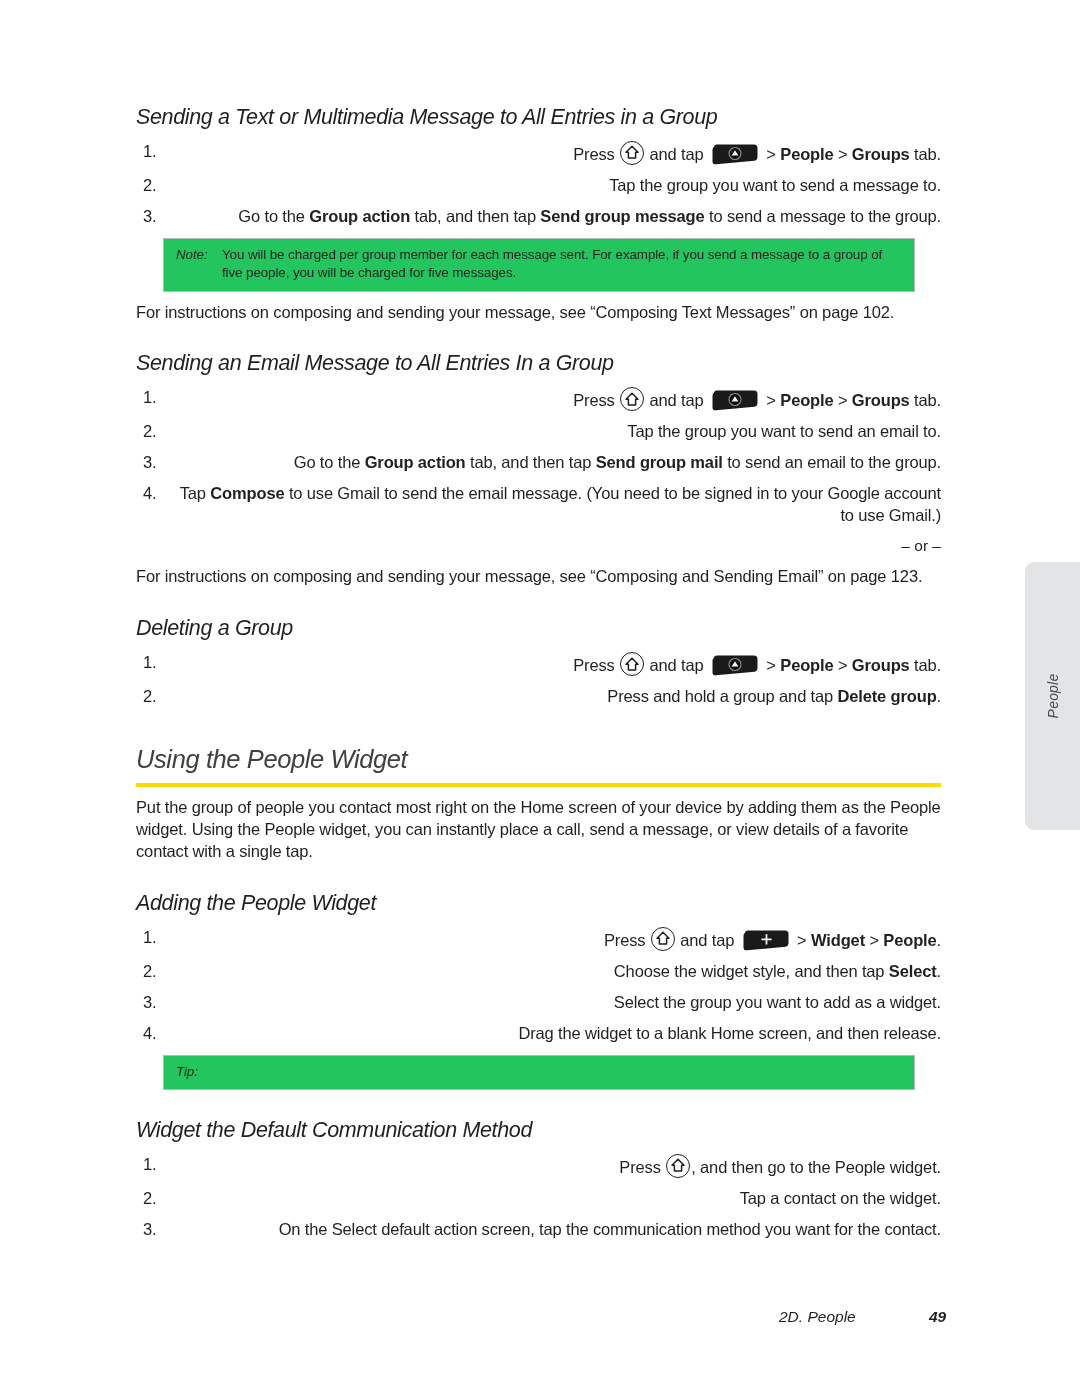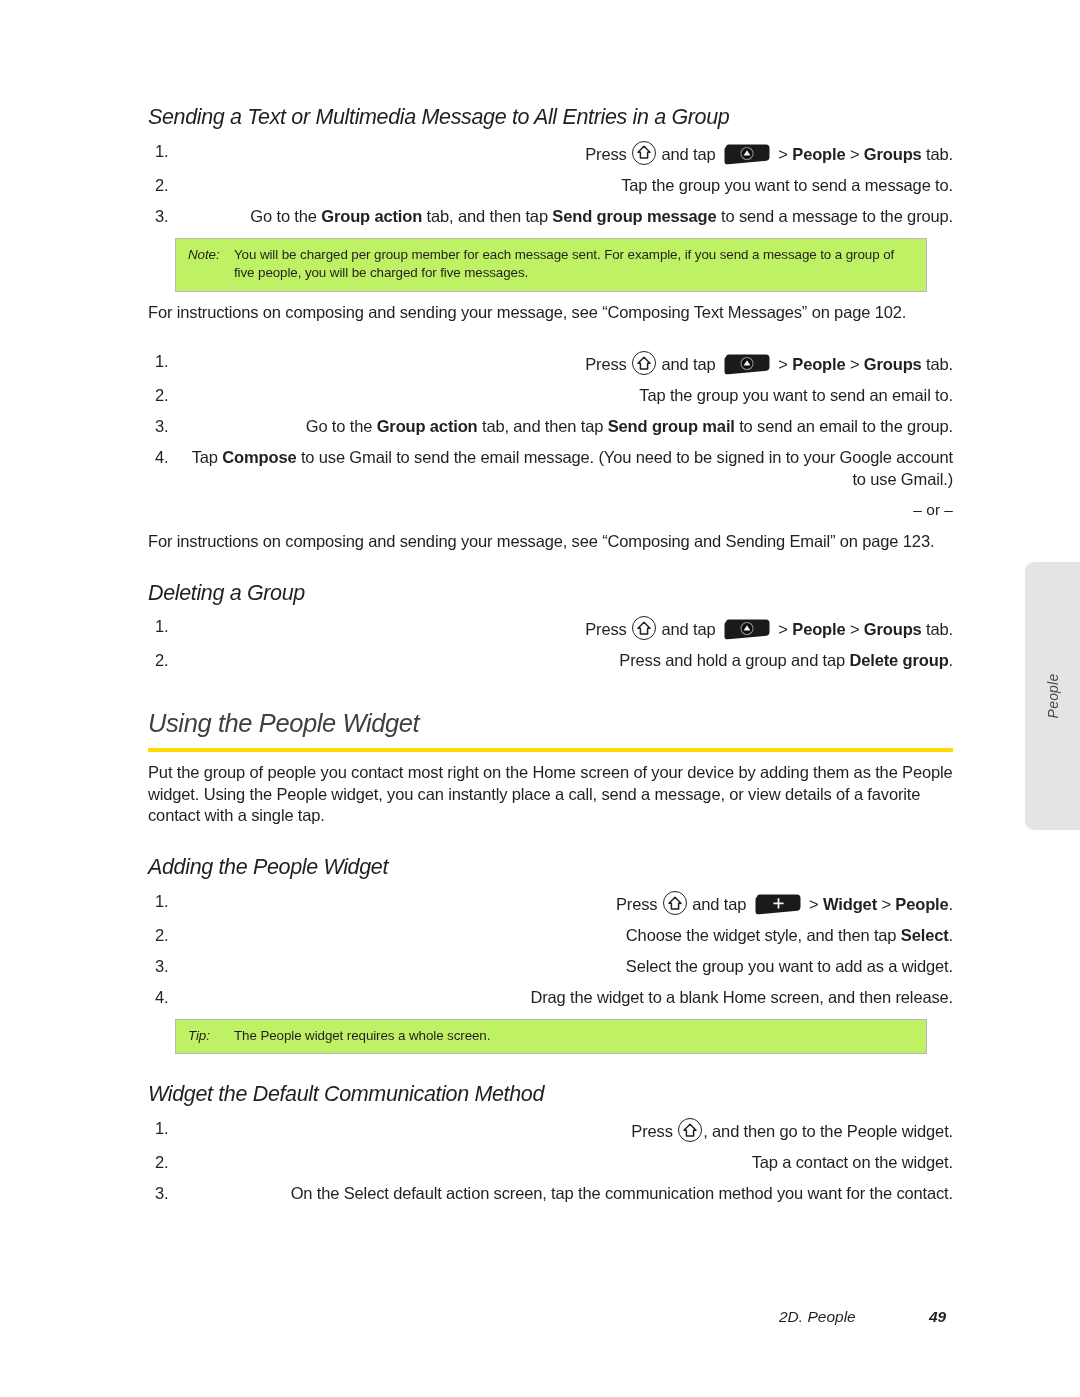--- a/index.html
+++ b/index.html
@@ -42,21 +42,21 @@
     transform-origin: center center;
     white-space: nowrap;
     font-style: italic;
     font-size: 14px;
     letter-spacing: 0.2px;
     color: #4b4b4d;
   }
 
   .content {
     position: absolute;
-    left: 148px;
+    left: 136px;
     top: 105px;
     width: 805px;
   }
 
   h2.sec-head {
     font-style: italic;
     font-weight: normal;
     font-size: 21.5px;
     letter-spacing: -0.35px;
     margin: 0 0 11px 0;
@@ -125,21 +125,21 @@
     margin: 0;
   }
 
   .para-block { margin-top: 10px; }
 
   b, .b { font-weight: bold; }
 
   
   .callout {
     border: 1px solid #b6b7b9;
-    background: #bef264;
+    background: #22c55e;
     margin: 10px 0 0 27px;
     padding: 7px 10px 8px 12px;
     width: 752px;
     box-sizing: border-box;
     display: flex;
     align-items: flex-start;
     font-size: 13.4px;
     line-height: 1.38;
     letter-spacing: -0.1px;
   }
@@ -228,20 +228,21 @@
       <span class="label">Note:</span>
       <span class="ctext">You will be charged per group member for each message sent. For example, if you send a message to a group of five people, you will be charged for five messages.</span>
     </div>
 
     <div class="para-block">
       <p class="body-para">For instructions on composing and sending your message, see “Composing Text Messages” on page 102.</p>
     </div>
 
     <div class="spacer-lg"></div>
 
+    <h2 class="sec-head">Sending an Email Message to All Entries In a Group</h2>
 
     <ol class="steps">
       <li>
         <span>Press </span><span class="icon-home"><svg width="16" height="15" viewBox="0 0 16 15">
               <path d="M8 1.3 L14 7.2 L11.6 7.2 L11.6 13 L4.4 13 L4.4 7.2 L2 7.2 Z" fill="none" stroke="#231f20" stroke-width="1.5" stroke-linejoin="round"></path>
             </svg></span><span> and tap </span><span class="icon-bar"><svg width="49" height="21" viewBox="0 0 49 21">
               <path d="M4 3 Q4 0.5 7 0.5 L44 0.5 Q47.5 0.5 47.5 4 L47.5 13 Q47.5 16 44.5 16.8 L6 20.3 Q2.5 20.6 2.5 17.4 L2.5 6 Q2.5 3.2 4 3 Z" fill="#1a1a1a"></path>
               <circle cx="25" cy="9.5" r="6" fill="#0d0d0d" stroke="#8b8b8b" stroke-width="1.1"></circle>
               <path d="M25 6.3 L28.4 11.4 L21.6 11.4 Z" fill="#f2f2f2"></path>
             </svg></span><span> &gt; </span><b>People</b><span> &gt; </span><b>Groups</b><span> tab.</span>
@@ -297,21 +298,20 @@
               <path d="M24.6 4.2 L26.4 4.2 L26.4 8.5 L30.6 8.5 L30.6 10.3 L26.4 10.3 L26.4 14.6 L24.6 14.6 L24.6 10.3 L20.4 10.3 L20.4 8.5 L24.6 8.5 Z" fill="#f2f2f2"></path>
             </svg></span><span> &gt; </span><b>Widget</b><span> &gt; </span><b>People</b><span>.</span>
       </li>
       <li><span>Choose the widget style, and then tap </span><b>Select</b><span>.</span></li>
       <li><span>Select the group you want to add as a widget.</span></li>
       <li><span>Drag the widget to a blank Home screen, and then release.</span></li>
     </ol>
 
     <div class="callout">
       <span class="label">Tip:</span>
-      <span class="ctext">The People widget requires a whole screen.</span>
     </div>
 
     <div class="spacer-lg"></div>
 
     <h2 class="sec-head">Widget the Default Communication Method</h2>
 
     <ol class="steps">
       <li>
         <span>Press </span><span class="icon-home"><svg width="16" height="15" viewBox="0 0 16 15">
               <path d="M8 1.3 L14 7.2 L11.6 7.2 L11.6 13 L4.4 13 L4.4 7.2 L2 7.2 Z" fill="none" stroke="#231f20" stroke-width="1.5" stroke-linejoin="round"></path>

